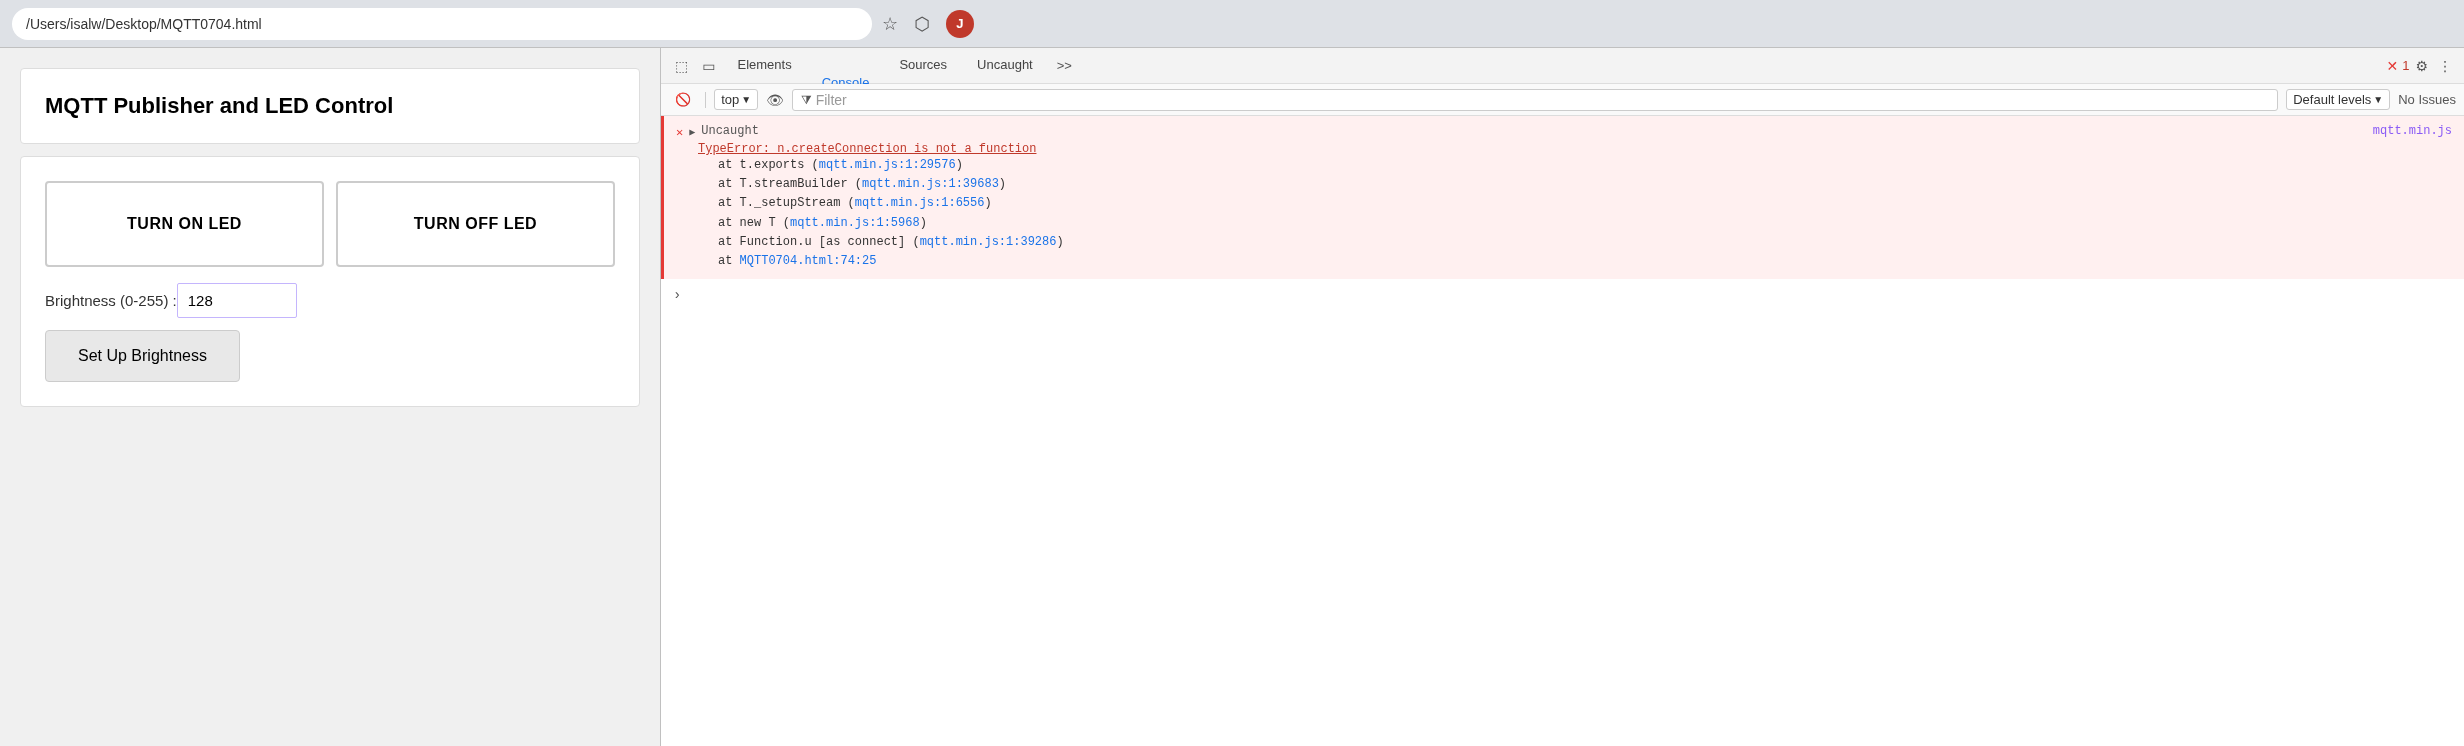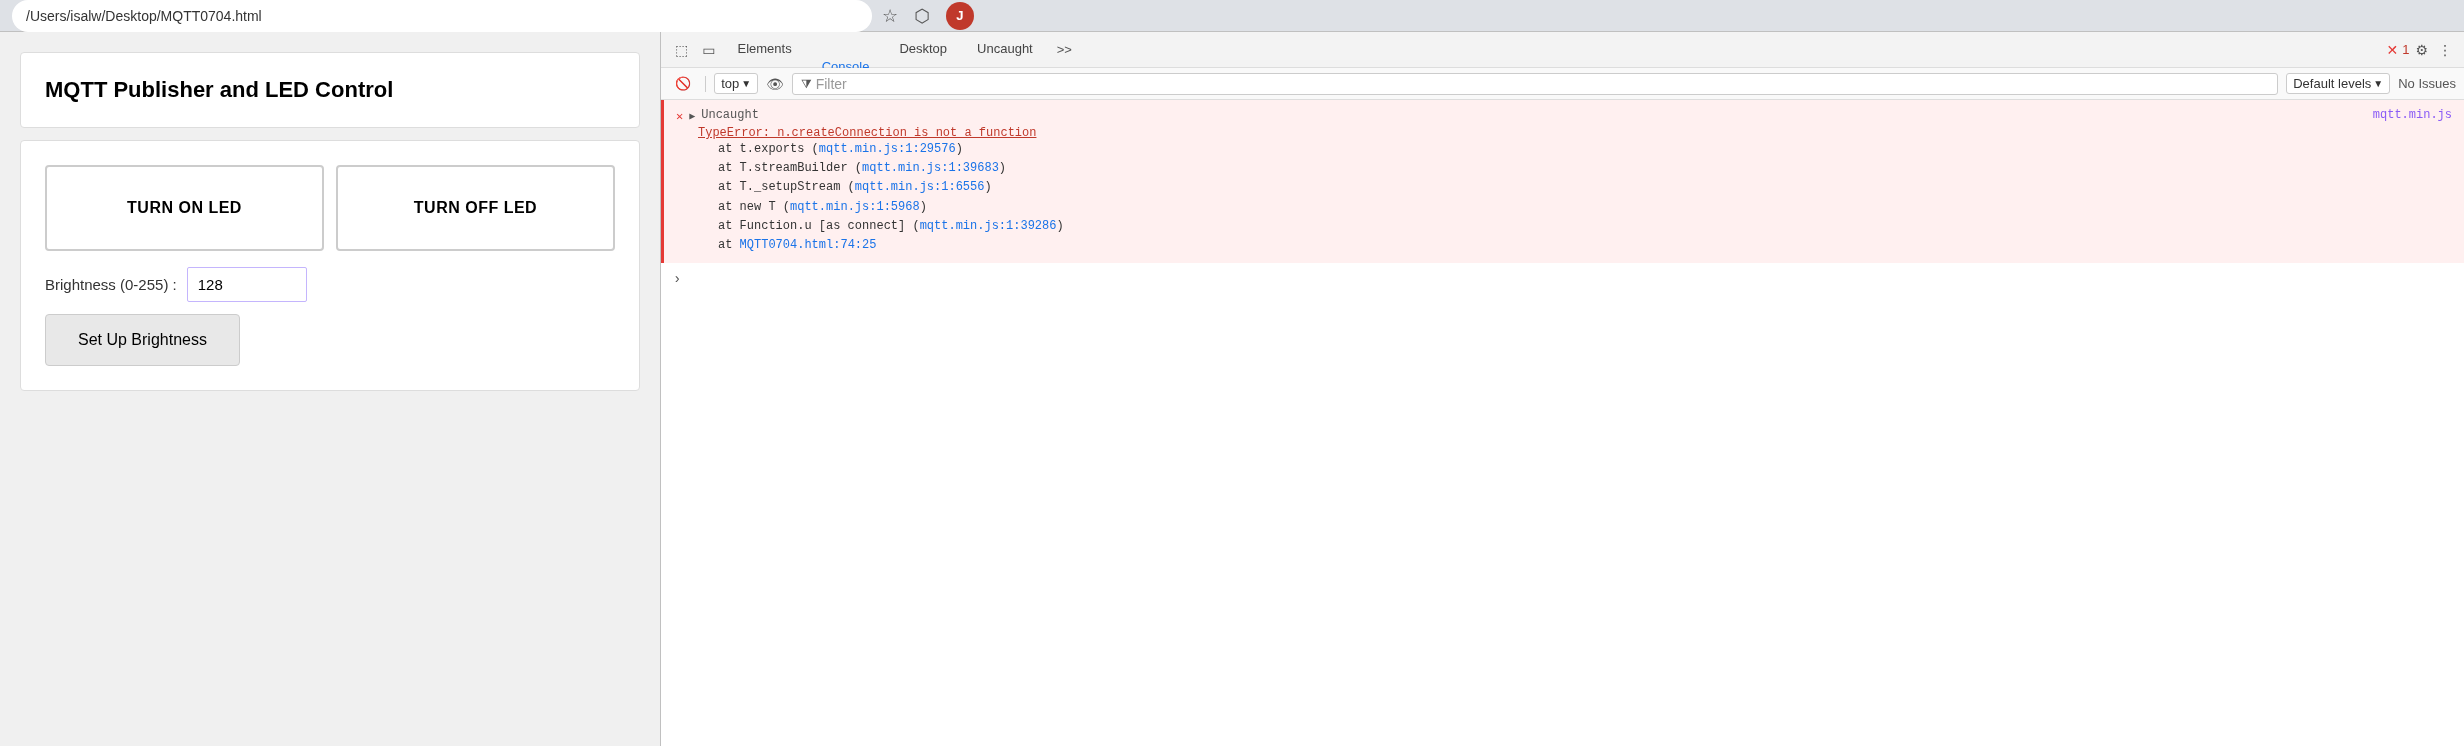--- a/index.html
+++ b/index.html
@@ -12,21 +12,21 @@
       overflow: hidden;
     }
 
     
     .browser-chrome {
       background: #dee1e6;
       display: flex;
       align-items: center;
       padding: 6px 12px;
       gap: 10px;
-      height: 32px;
+      height: 48px;
       border-bottom: 1px solid #c0c0c0;
     }
     .address-bar {
       flex: 1;
       background: white;
       border: none;
       border-radius: 20px;
       padding: 6px 14px;
       font-size: 14px;
       color: #333;
@@ -99,21 +99,20 @@
       border-radius: 4px;
       font-size: 16px;
       font-weight: bold;
       cursor: pointer;
       letter-spacing: 0.5px;
     }
 
     .brightness-row {
       display: flex;
       align-items: center;
-      gap: 10px;
       margin-bottom: 12px;
     }
 
     .brightness-label {
       font-size: 15px;
       color: #333;
     }
 
     .brightness-input {
       border: 1px solid #c4b5fd;
@@ -390,21 +389,21 @@
   </div>
 
   <div class="devtools">
 
     <div class="devtools-tabs">
       <span class="devtools-icon-btn">⬚</span>
       <span class="devtools-icon-btn">▭</span>
 
       <div class="devtools-tab">Elements</div>
       <div class="devtools-tab active">Console</div>
-      <div class="devtools-tab">Desktop</div>
+      <div class="devtools-tab">Sources</div>
       <div class="devtools-tab">Uncaught</div>
       <div class="devtools-more">&gt;&gt;</div>
 
       <div class="devtools-error-badge">
         <span style="color:#e53935; font-size:14px;">✕</span>
         <span>1</span>
       </div>
       <span class="devtools-gear">⚙</span>
       <span class="devtools-more-menu">⋮</span>
     </div>

